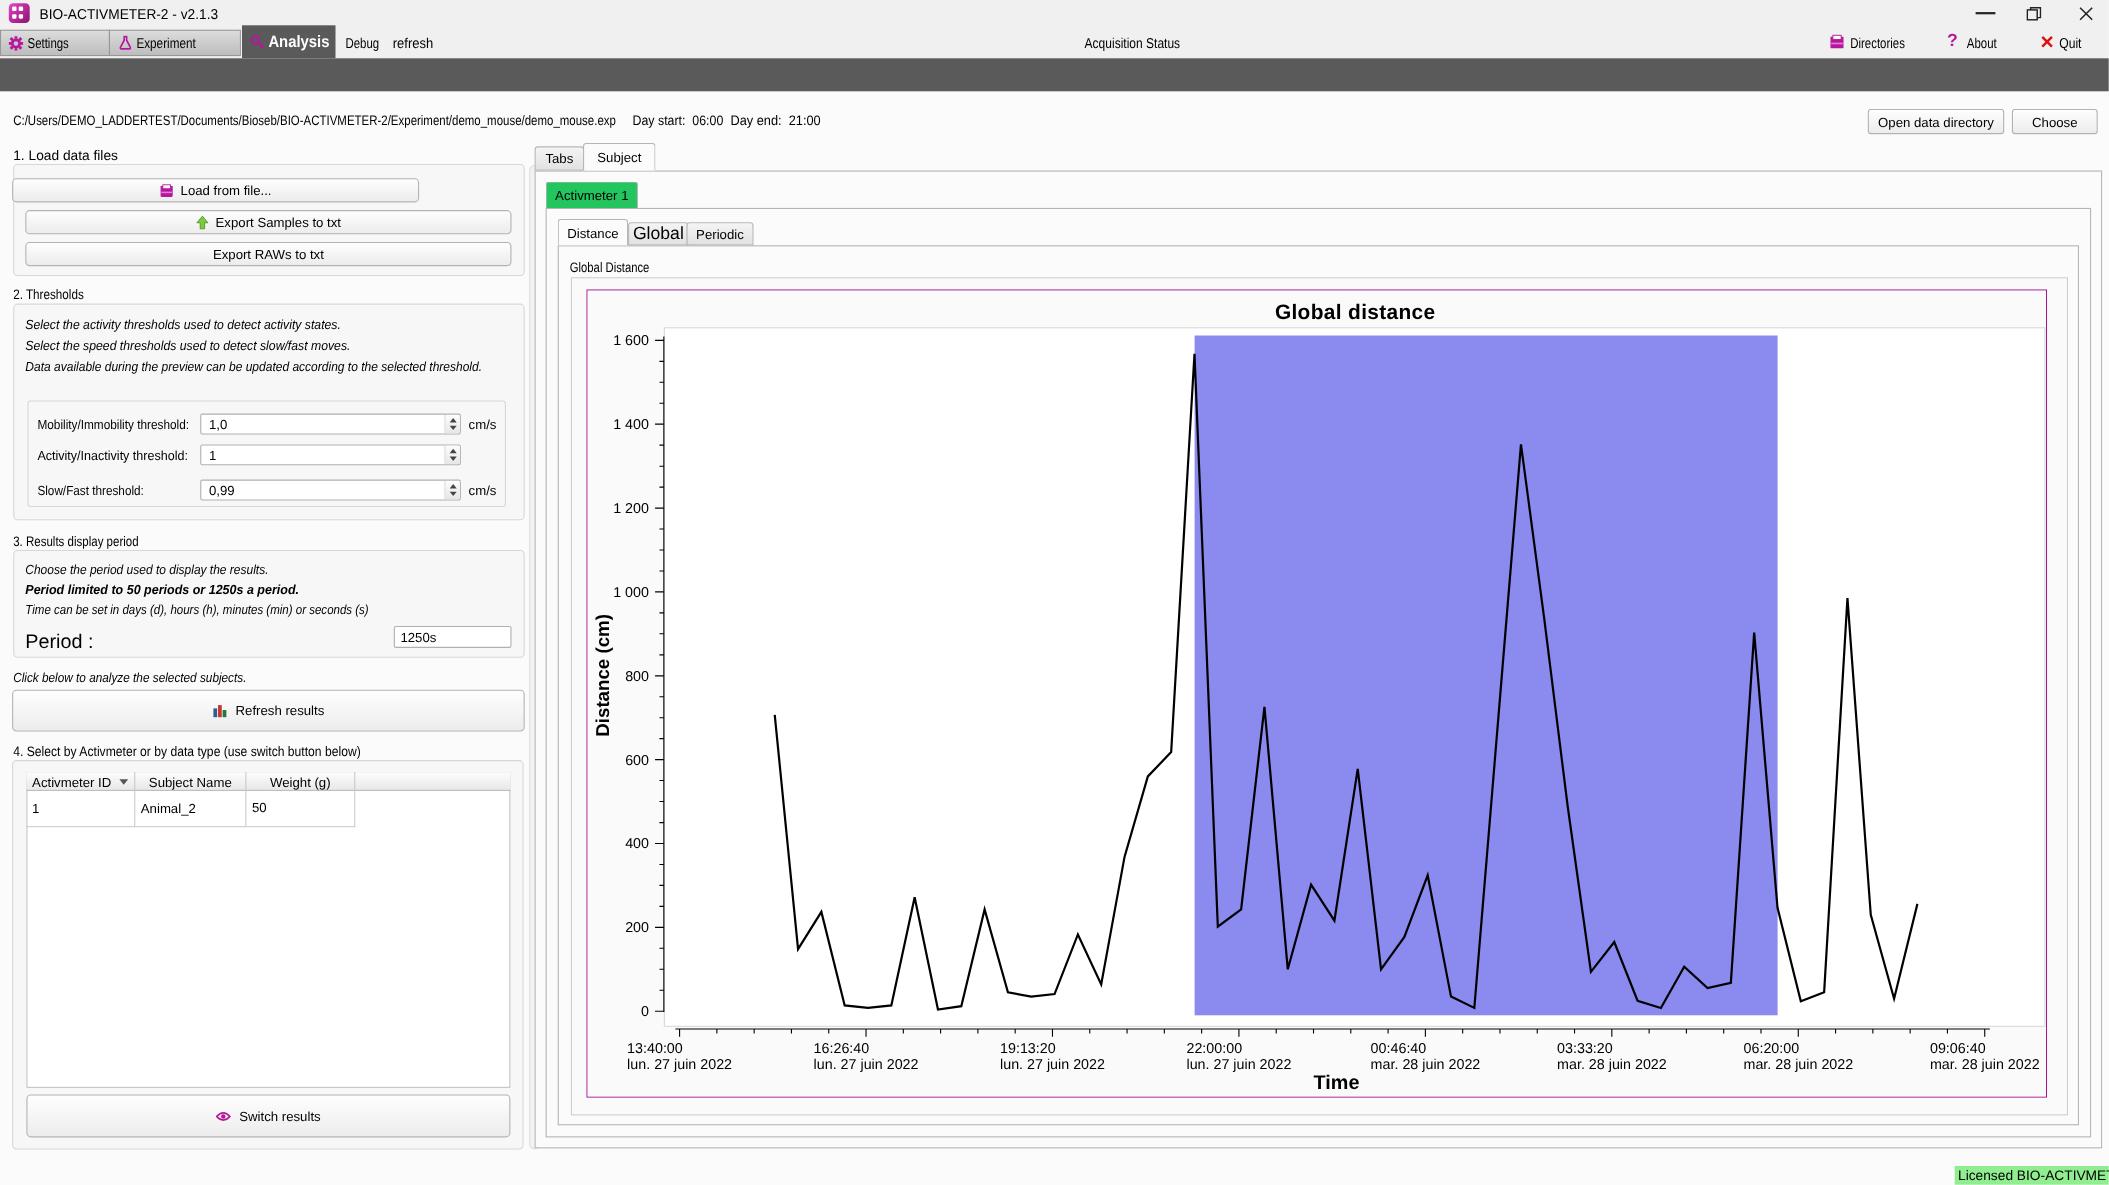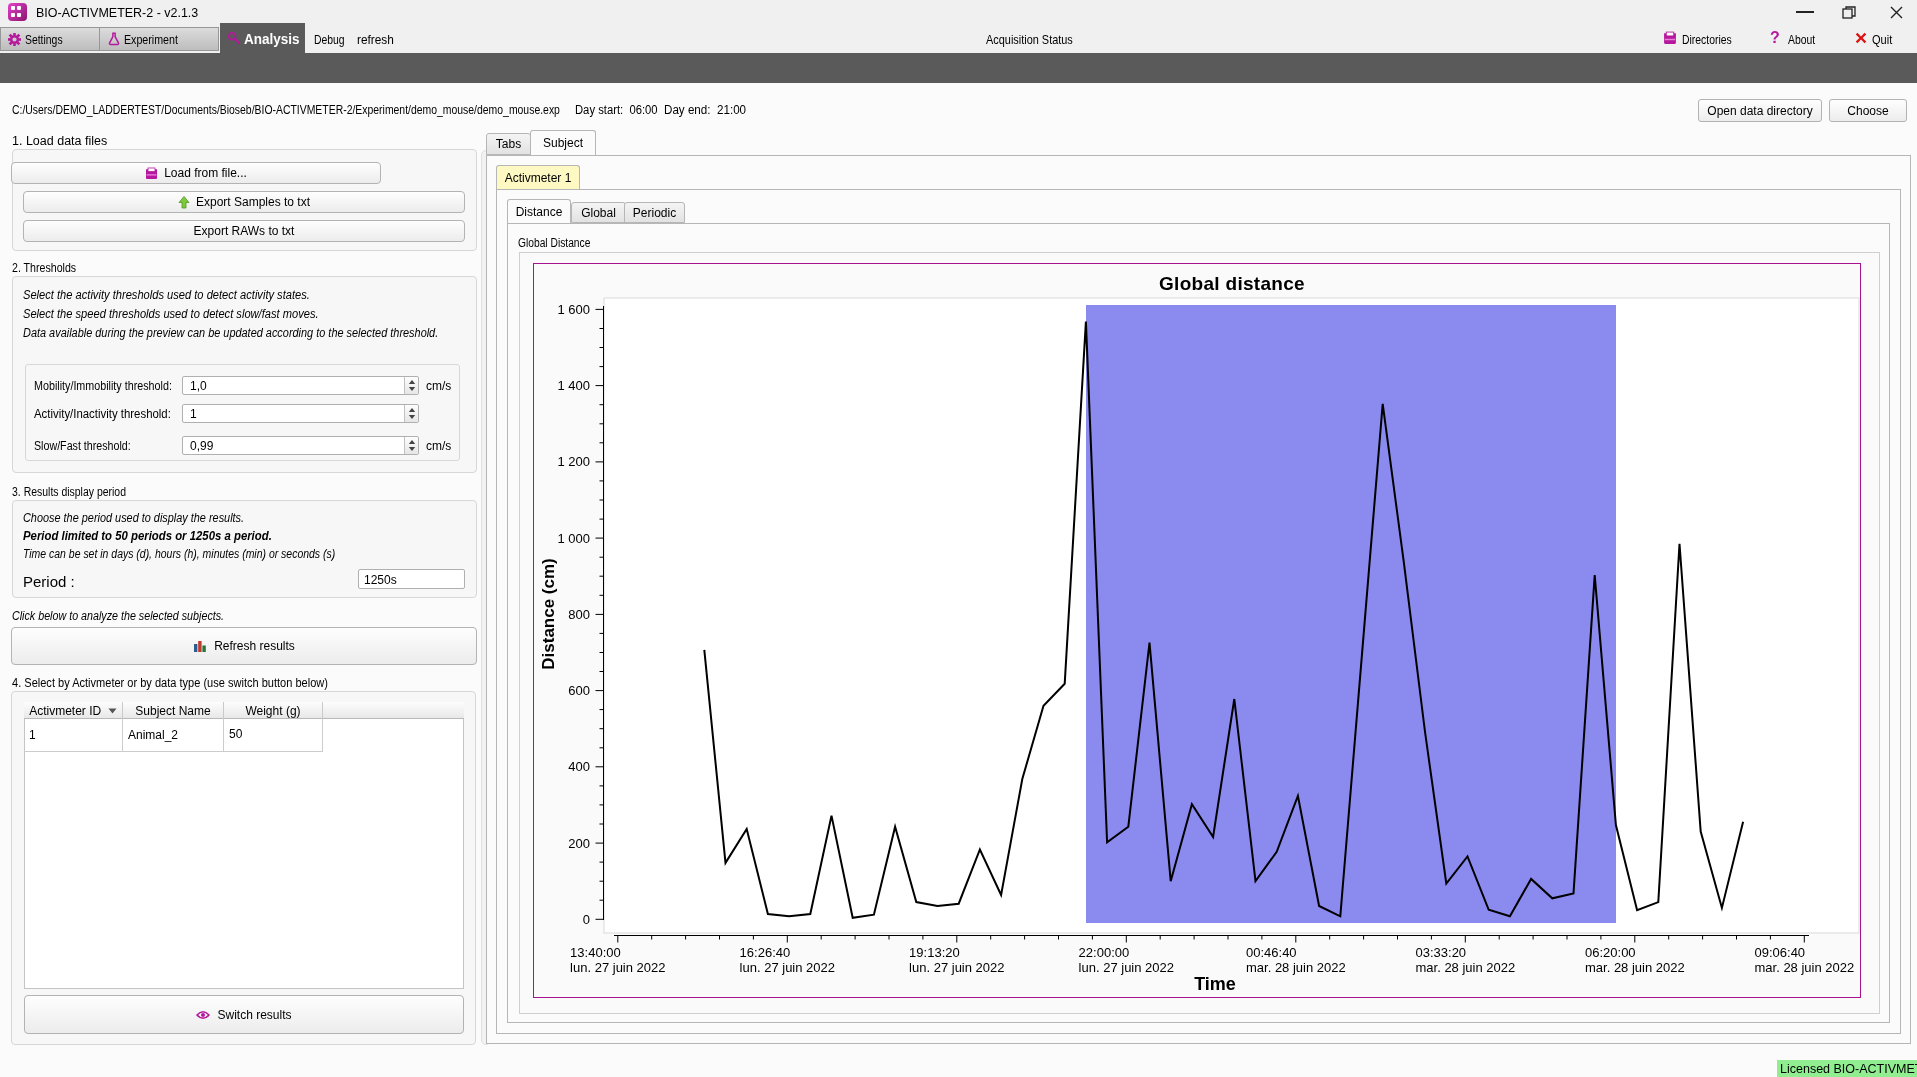--- a/index.html
+++ b/index.html
@@ -118,21 +118,21 @@
 <div style="position:absolute;left:404px;top:437px;width:14px;height:17px;border-left:1px solid #c0c0c0;border-radius:0 2px 2px 0;background:linear-gradient(#fdfdfd,#e6e6e6)"><svg width="14" height="17" viewBox="0 0 14 17">
       <path d="M7 3 L10.2 7 L3.8 7 Z" fill="#444"></path>
       <path d="M7 14 L10.2 10 L3.8 10 Z" fill="#444"></path>
     </svg></div>
 <div class="lbl" style="left:426px;top:439px">cm/s</div>
 <div class="lbl sqL" style="left:12px;top:485px;font-size:12.5px;transform:scaleX(0.837)">3. Results display period</div>
 <div class="gbox" style="left:12px;top:500px;width:465px;height:98px"></div>
 <div class="ital sqL" style="left:23px;top:511px;transform:scaleX(0.908)">Choose the period used to display the results.</div>
 <div class="ital sqL" style="left:23px;top:529px;font-weight:bold;transform:scaleX(0.947)">Period limited to 50 periods or 1250s a period.</div>
 <div class="ital sqL" style="left:23px;top:547px;transform:scaleX(0.872)">Time can be set in days (d), hours (h), minutes (min) or seconds (s)</div>
-<div class="lbl" style="left:23px;top:573px;font-size:15px">Period :</div>
+<div class="lbl" style="left:23px;top:573px;font-size:18px">Period :</div>
 <div class="fld" style="left:358px;top:569px;width:107px;height:20px;padding:3px 0 0 5px">1250s</div>
 <div class="ital sqL" style="left:12px;top:609px;transform:scaleX(0.893)">Click below to analyze the selected subjects.</div>
 <div class="btn" style="left:11px;top:627px;width:466px;height:38px">
 <span style="position:relative;width:14px;height:14px;margin-right:7px">
       <svg style="position:absolute;left:0px;top:0px" width="14" height="14" viewBox="0 0 14 14">
         <rect x="1" y="5" width="3.4" height="8" fill="#2d5d8e"></rect>
         <rect x="5.2" y="2" width="3.4" height="11" fill="#c0392b"></rect>
         <rect x="9.4" y="6.5" width="3.4" height="6.5" fill="#27763d"></rect>
       </svg>
     </span>Refresh results</div>
@@ -153,24 +153,24 @@
       <svg style="position:absolute;left:0px;top:0px" width="14" height="10" viewBox="0 0 14 10">
         <path d="M1 5 Q7 -1.5 13 5 Q7 11.5 1 5 Z" fill="none" stroke="#b5189c" stroke-width="1.6"></path>
         <circle cx="7" cy="5" r="2" fill="#b5189c"></circle>
       </svg>
     </span>Switch results</div>
 <div class="abs" style="left:481px;top:150px;width:10px;height:895px;background:#f2f2f2;border:1px solid #e0e0e0;border-radius:5px"></div>
 <div class="abs" style="left:486px;top:155px;width:1425px;height:889px;border:1px solid #b6b6b6;background:#fbfbfb"></div>
 <div class="abs" style="left:486px;top:133px;width:45px;height:22px;background:linear-gradient(#f4f4f4,#e2e2e2);border:1px solid #b6b6b6;border-radius:3px 3px 0 0;display:flex;align-items:center;justify-content:center;font-size:12px">Tabs</div>
 <div class="abs" style="left:530px;top:130px;width:66px;height:25px;background:#fbfbfb;border:1px solid #b6b6b6;border-bottom:none;border-radius:3px 3px 0 0;display:flex;align-items:center;justify-content:center;font-size:12px">Subject</div>
 <div class="abs" style="left:496px;top:189px;width:1405px;height:845px;border:1px solid #b6b6b6;background:#fbfbfb"></div>
-<div class="abs" style="left:496px;top:165px;width:84px;height:24px;background:#fef9c3;border:1px solid #b6b6b6;border-bottom:none;border-radius:3px 3px 0 0;display:flex;align-items:center;justify-content:center;font-size:12px">Activmeter 1</div>
+<div class="abs" style="left:496px;top:165px;width:84px;height:24px;background:#22c55e;border:1px solid #b6b6b6;border-bottom:none;border-radius:3px 3px 0 0;display:flex;align-items:center;justify-content:center;font-size:12px">Activmeter 1</div>
 <div class="abs" style="left:507px;top:223px;width:1383px;height:800px;border:1px solid #b6b6b6;background:#fbfbfb"></div>
 <div class="abs" style="left:507px;top:199px;width:64px;height:24px;background:#fbfbfb;border:1px solid #b6b6b6;border-bottom:none;border-radius:3px 3px 0 0;display:flex;align-items:center;justify-content:center;font-size:12px">Distance</div>
-<div class="abs" style="left:571px;top:202px;width:55px;height:21px;background:linear-gradient(#f4f4f4,#e2e2e2);border:1px solid #b6b6b6;border-radius:3px 3px 0 0;display:flex;align-items:center;justify-content:center;font-size:12px">Global</div>
+<div class="abs" style="left:571px;top:202px;width:55px;height:21px;background:linear-gradient(#f4f4f4,#e2e2e2);border:1px solid #b6b6b6;border-radius:3px 3px 0 0;display:flex;align-items:center;justify-content:center;font-size:16px">Global</div>
 <div class="abs" style="left:624px;top:202px;width:61px;height:21px;background:linear-gradient(#f4f4f4,#e2e2e2);border:1px solid #b6b6b6;border-radius:3px 3px 0 0;display:flex;align-items:center;justify-content:center;font-size:12px">Periodic</div>
 <div class="lbl sqL" style="left:518px;top:236px;font-size:12.5px;transform:scaleX(0.82)">Global Distance</div>
 <div class="abs" style="left:519px;top:252px;width:1361px;height:762px;border:1px solid #cfcfcf;background:#fafafa"></div>
 <svg width="1328" height="735" viewBox="0 0 1328 735" xmlns="http://www.w3.org/2000/svg" style="position:absolute;left:533px;top:263px;font-family:'Liberation Sans',sans-serif">
 <rect x="0.5" y="0.5" width="1327" height="734" fill="#fafafa" stroke="#a8128e"></rect>
 <rect x="71" y="35" width="1255" height="635" fill="#ffffff" stroke="#d9d9d9"></rect>
 <rect x="553" y="42" width="530" height="618" fill="#8a8aef"></rect>
 <text x="699" y="27" font-size="19" letter-spacing="0.3" font-weight="bold" text-anchor="middle" fill="#000">Global distance</text>
 <line x1="70.5" y1="43" x2="70.5" y2="657" stroke="#000"></line>
 <line x1="62.5" y1="656.3" x2="70.5" y2="656.3" stroke="#000"></line>

